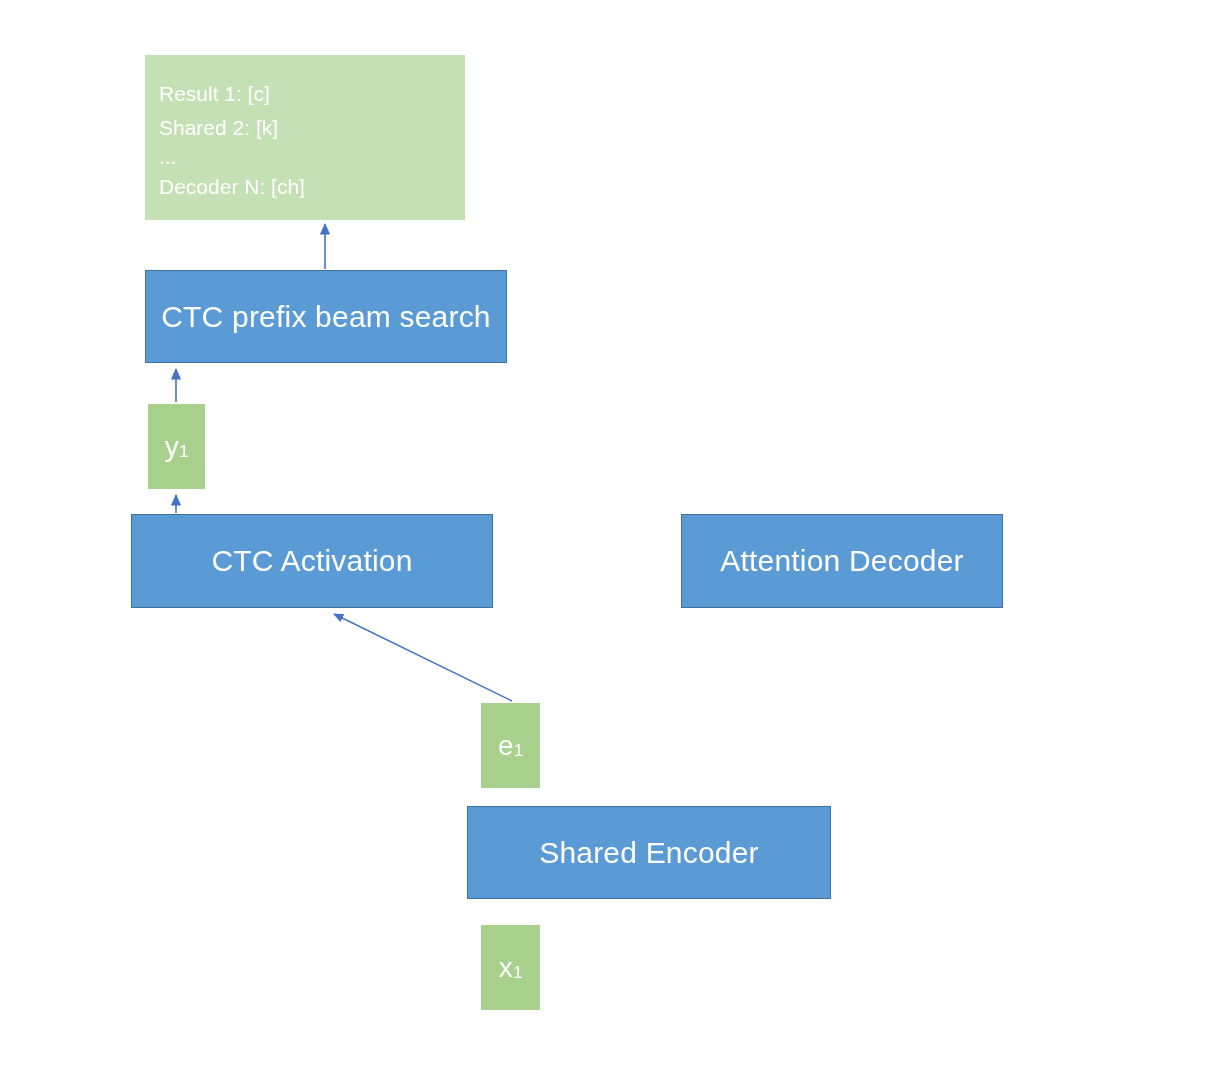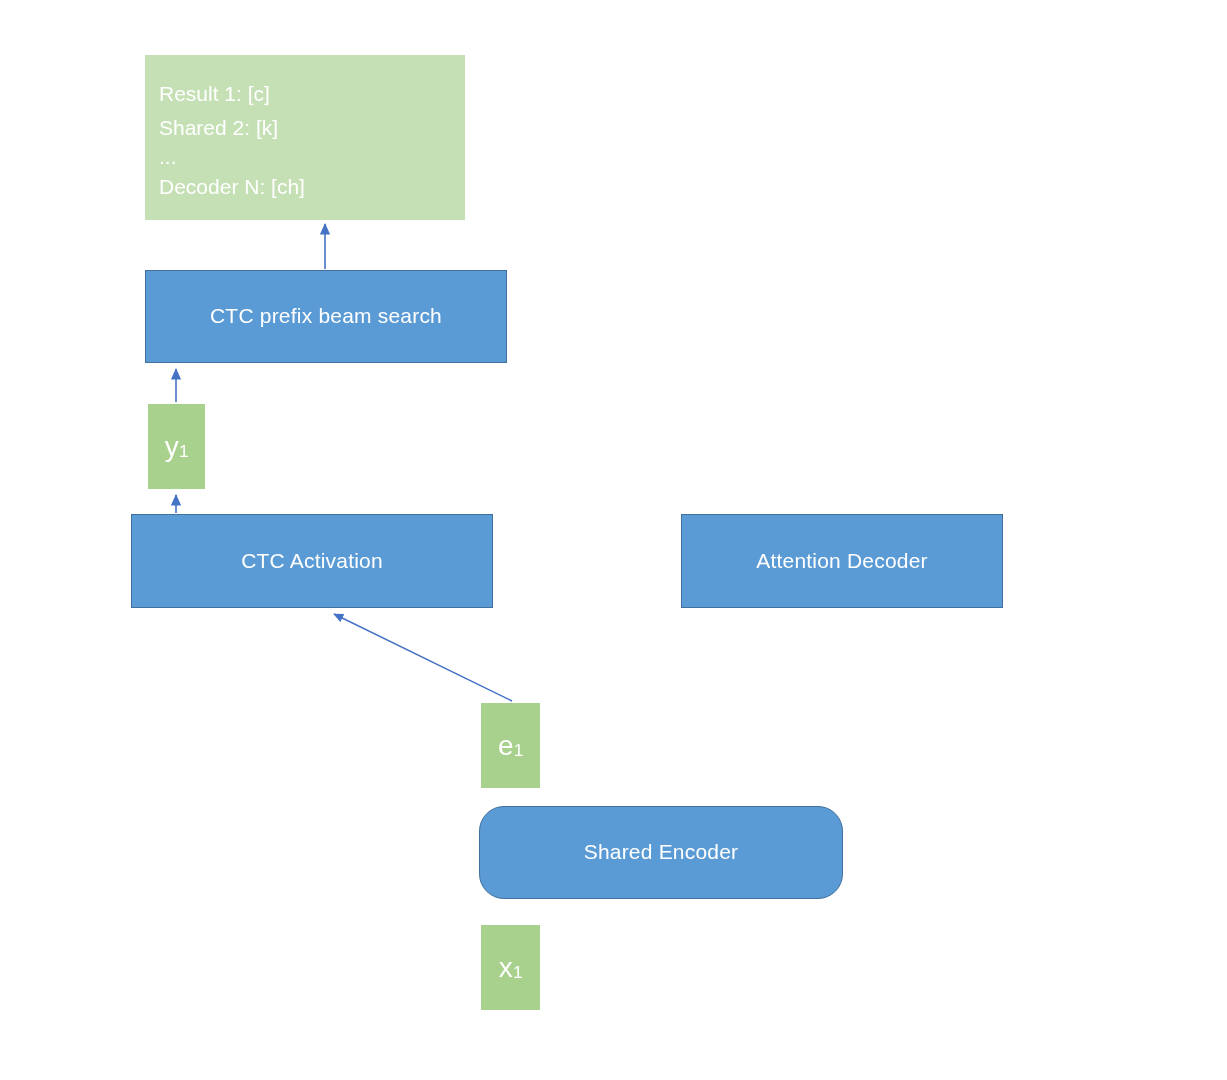--- a/index.html
+++ b/index.html
@@ -31,21 +31,21 @@
     justify-content: center;
     color: #ffffff;
     text-align: center;
     line-height: 1.25;
   }
 
   
   .proc {
     background: #5b9bd5;
     border: 1.5px solid #41719c;
-    font-size: 21px;
+    font-size: 30px;
     letter-spacing: 0.2px;
   }
 
   
   .panel {
     background: #c5e0b4;
     border: none;
     display: block;
     padding: 22px 0 0 14px;
     font-size: 21px;
@@ -75,21 +75,21 @@
     left: 0.02em;
   }
 
   
   #results-box        { left:145px; top:55px;  width:320px; height:165px; }
   #ctc-beam-box       { left:145px; top:270px; width:362px; height:93px;  }
   #y1-node            { left:148px; top:404px; width:57px;  height:85px;  }
   #ctc-activation-box { left:131px; top:514px; width:362px; height:94px;  }
   #attention-dec-box  { left:681px; top:514px; width:322px; height:94px;  }
   #e1-node            { left:481px; top:703px; width:59px;  height:85px;  }
-  #shared-encoder-box { left:479px; top:806px; width:364px; height:93px;border-radius:25px;  }
+  #shared-encoder-box { left:467px; top:806px; width:364px; height:93px;  }
   #x1-node            { left:481px; top:925px; width:59px;  height:85px;  }
 
   svg#edges {
     position: absolute;
     left: 0; top: 0;
     width: 1227px; height: 1080px;
     pointer-events: none;
     overflow: visible;
   }
 </style>

